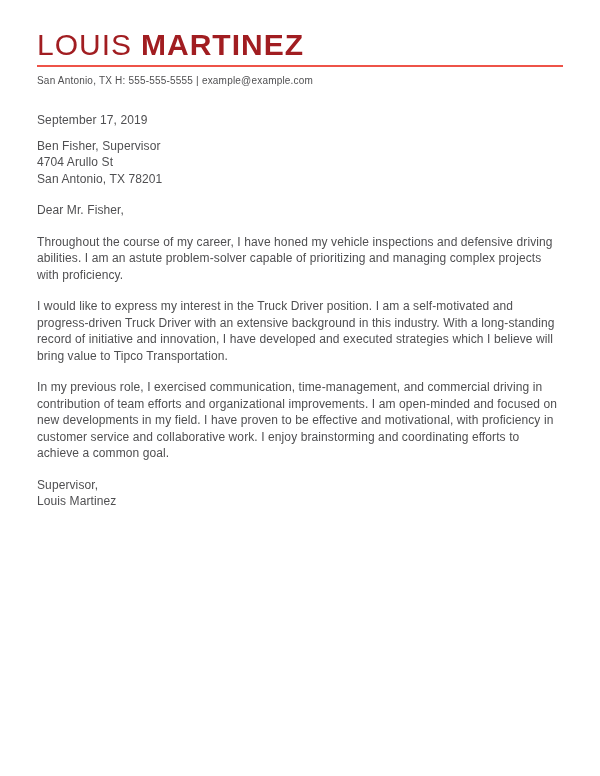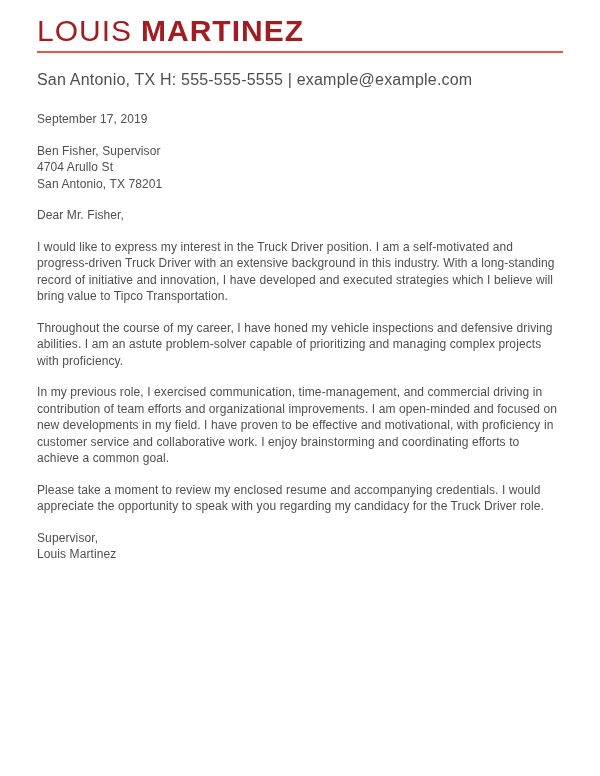--- a/index.html
+++ b/index.html
@@ -5,21 +5,21 @@
   html, body {
     margin: 0;
     padding: 0;
     background: #ffffff;
   }
   .page {
     position: relative;
     width: 600px;
     height: 776px;
     box-sizing: border-box;
-    padding: 8px 37px 0 37px;
+    padding: 22px 37px 0 37px;
     background: #ffffff;
     font-family: "Liberation Sans", sans-serif;
     color: #4f4f51;
     overflow: hidden;
   }
   
   .name {
     margin: 6px 0 0 0;
     font-size: 30px;
     line-height: 34px;
@@ -28,34 +28,34 @@
     white-space: nowrap;
   }
   .name .first { font-weight: 400; }
   .name .last  { font-weight: 700; margin-left: 0.30em; }
   .rule {
     height: 2px;
     background: #ee5348;
     margin-top: 3px;
   }
   .contact {
-    margin-top: 20px;
-    font-size: 16px;
+    margin-top: 7px;
+    font-size: 10px;
     line-height: 14px;
     color: #4f4f51;
     letter-spacing: 0.2px;
   }
   
   .letter {
     font-size: 12px;
     line-height: 16.5px;
     letter-spacing: 0.1px;
   }
   .date      { margin-top: 24px; }
-  .recipient { margin-top: 15px; }
+  .recipient { margin-top: 9px; }
   .salutation{ margin-top: 15px; }
   .letter p  { margin: 15px 0 0 0; }
   .closing   { margin-top: 15px; }
   .signature { margin-top: 0; }
 </style>
 </head>
 <body>
 
 <div class="page">
 
@@ -70,27 +70,26 @@
     <div class="date">September 17, 2019</div>
 
     <div class="recipient">
       <div>Ben Fisher, Supervisor</div>
       <div>4704 Arullo St</div>
       <div>San Antonio, TX 78201</div>
     </div>
 
     <div class="salutation">Dear Mr. Fisher,</div>
 
+    <p>Throughout the course of my career, I have honed my vehicle inspections and defensive driving abilities. I am an astute problem-solver capable of prioritizing and managing complex projects with proficiency.</p>
+
     <p>I would like to express my interest in the Truck Driver position. I am a self-motivated and progress-driven Truck Driver with an extensive background in this industry. With a long-standing record of initiative and innovation, I have developed and executed strategies which I believe will bring value to Tipco Transportation.</p>
-
-    <p>Throughout the course of my career, I have honed my vehicle inspections and defensive driving abilities. I am an astute problem-solver capable of prioritizing and managing complex projects with proficiency.</p>
 
     <p>In my previous role, I exercised communication, time-management, and commercial driving in contribution of team efforts and organizational improvements. I am open-minded and focused on new developments in my field. I have proven to be effective and motivational, with proficiency in customer service and collaborative work. I enjoy brainstorming and coordinating efforts to achieve a common goal.</p>
 
-    <p>Please take a moment to review my enclosed resume and accompanying credentials. I would appreciate the opportunity to speak with you regarding my candidacy for the Truck Driver role.</p>
 
 
     <div class="closing">Supervisor,</div>
 
     <div class="signature">Louis Martinez</div>
 
   </main>
 
 </div>
 

